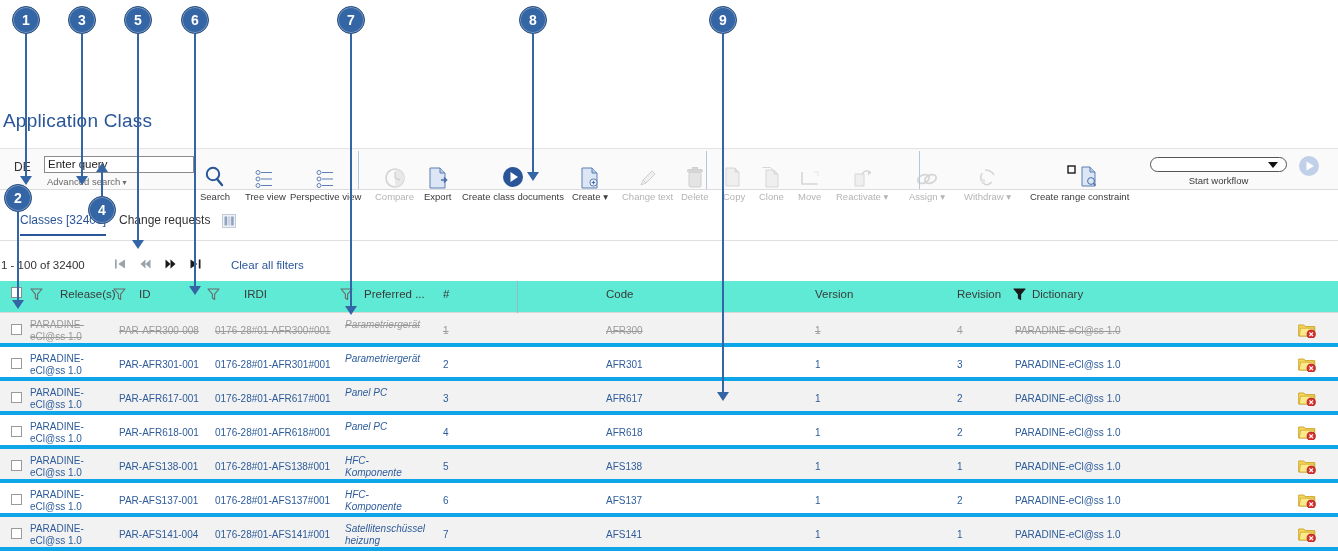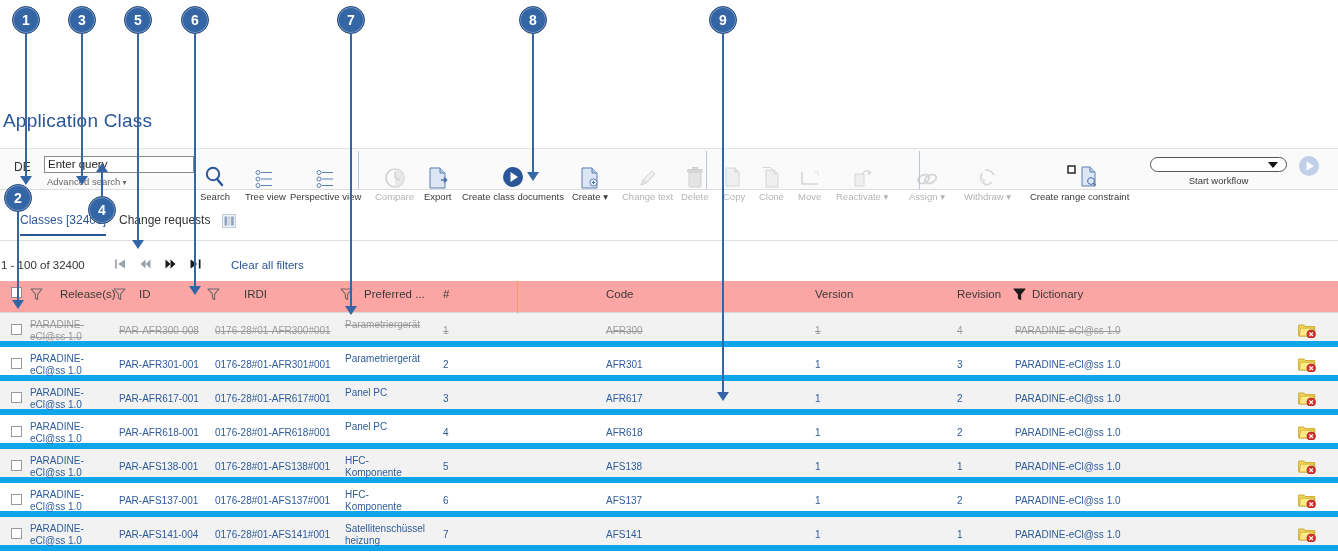--- a/index.html
+++ b/index.html
@@ -119,46 +119,46 @@
   .pager .count {
     position:absolute; left:1px; top:4px; font-size:11.5px; color:#333;
     font-family:"Liberation Sans", sans-serif;
   }
   .pgbtn { position:absolute; top:3px; font-size:12px; color:#111; }
   .clear-filters { position:absolute; left:231px; top:4px; font-size:11.5px; color:#2a5699; }
 
   
   .thead {
     position:absolute; left:0; top:281px; width:1338px; height:32px;
-    border-bottom:1px solid #d8d8d8; background:#fca5a5;
+    border-bottom:1px solid #d8d8d8; background:#5eead4;
   }
   .th {
     position:absolute; top:7px; font-size:11.5px; color:#3a3a3a;
     font-family:"Liberation Sans", sans-serif; white-space:nowrap;
   }
   .fico { position:absolute; top:6px; }
   .hdr-check { position:absolute; left:11px; top:6px; width:11px; height:11px; border:1px solid #8d8d8d; background:#fff; }
 
   .rows { position:absolute; left:0; top:313px; width:1338px; }
   .row {
     position:relative; width:1338px; height:34px;
-    border-bottom:6px solid #0ea5e9;
+    border-bottom:4px solid #0ea5e9;
   }
   .row.alt { background:#f2f2f2; }
   .row .cell {
     position:absolute; font-size:10px; color:#2e5c9a; line-height:12px;
     font-family:"Liberation Sans", sans-serif;
   }
   .row.struck .cell { color:#9a9a9a; text-decoration:line-through; }
   .rowcheck { position:absolute; left:11px; top:11px; width:11px; height:11px; border:1px solid #9a9a9a; background:#fff; }
 
   .c-release  { left:30px; top:6px; width:78px; }
   .c-id       { left:119px; top:12px; }
   .c-irdi     { left:215px; top:12px; }
-  .c-pref     { left:345px; top:6px; width:80px; }
+  .c-pref     { left:345px; top:6px; width:80px;font-style:italic; }
   .c-num      { left:443px; top:12px; }
   .c-code     { left:606px; top:12px; }
   .c-version  { left:815px; top:12px; }
   .c-revision { left:957px; top:12px; }
   .c-dict     { left:1015px; top:12px; }
   .c-icon     { left:1298px; top:9px; }
 
   .vline {
     position:absolute; left:517px; top:281px; width:1px; height:34px; background:#9bb4d6;
   }

